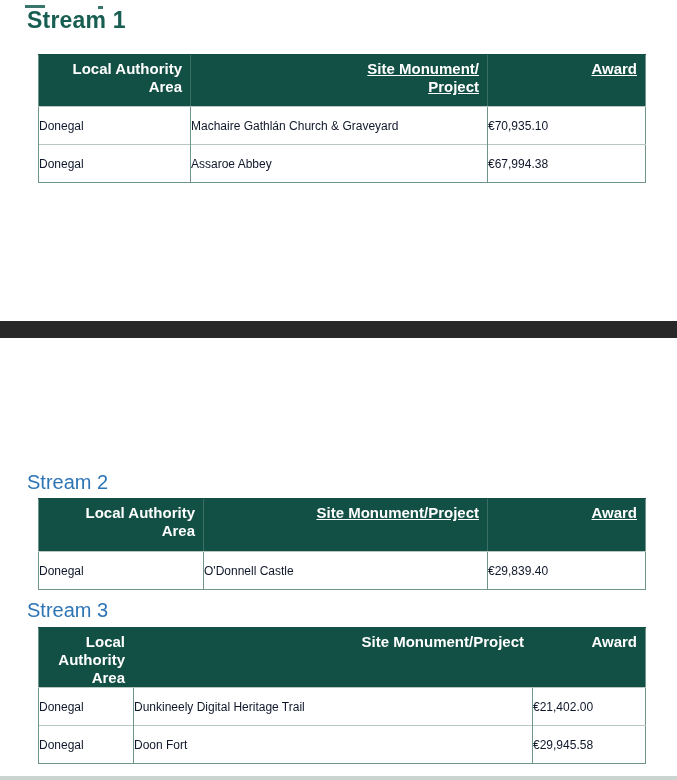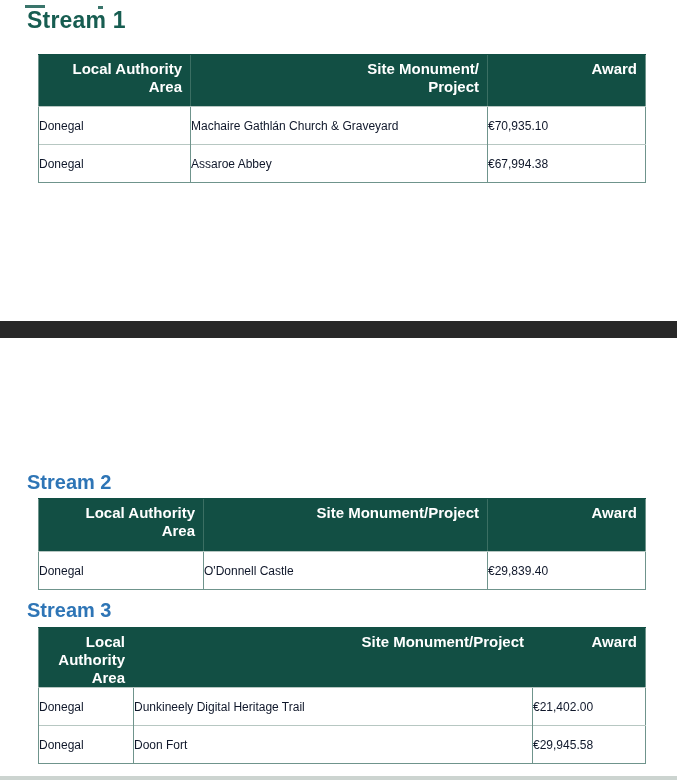--- a/index.html
+++ b/index.html
@@ -8,21 +8,21 @@
     font-family:"Liberation Sans", sans-serif; overflow:hidden;
   }
   
   .heading1 {
     position:absolute; left:27px; top:6px; margin:0;
     font-size:23px; font-weight:700; color:var(--heading1-color);
     line-height:1.25; letter-spacing:0.2px;
   }
   .heading2 {
     position:absolute; left:27px; margin:0;
-    font-size:20px; font-weight:700; color:var(--heading2-color);
+    font-size:20px; font-weight:400; color:var(--heading2-color);
     line-height:1.2;
   }
   .heading2.s2 { top:470px; }
   .heading2.s3 { top:598px; }
 
   
   table {
     position:absolute; left:38px; border-collapse:collapse; table-layout:fixed;
     width:607px; background:#ffffff;
     border:1px solid var(--border-dark);
@@ -36,21 +36,21 @@
     font-size:15px; font-weight:bold; text-align:right;
     vertical-align:top; padding:5px 8px 0 8px;
     white-space:pre-line; line-height:18px;
     box-sizing:border-box;
     border-top:1px solid var(--header-bg);
     border-bottom:1px solid var(--border-light);
   }
   .t1 th { height:52px; }
   .t2 th { height:53px; }
   .t3 th { height:52px; }
-  .t1 th + th, .t2 th + th { border-left:1px solid var(--header-divider); }
+  .t1 th + th, .t2 th + th { border-left:1px solid var(--header-divider);text-decoration:underline; }
   .t3 th + th { border-left:1px solid var(--header-bg); }
 
   td {
     font-size:12px; color:#0f172a; padding:0 0;
     vertical-align:middle; box-sizing:border-box; height:38px;
     border-left:1px solid var(--border-dark);
     border-top:1px solid var(--border-light);
     white-space:nowrap; overflow:hidden;
   }
   tbody tr:first-child td { border-top:1px solid var(--border-light); }

